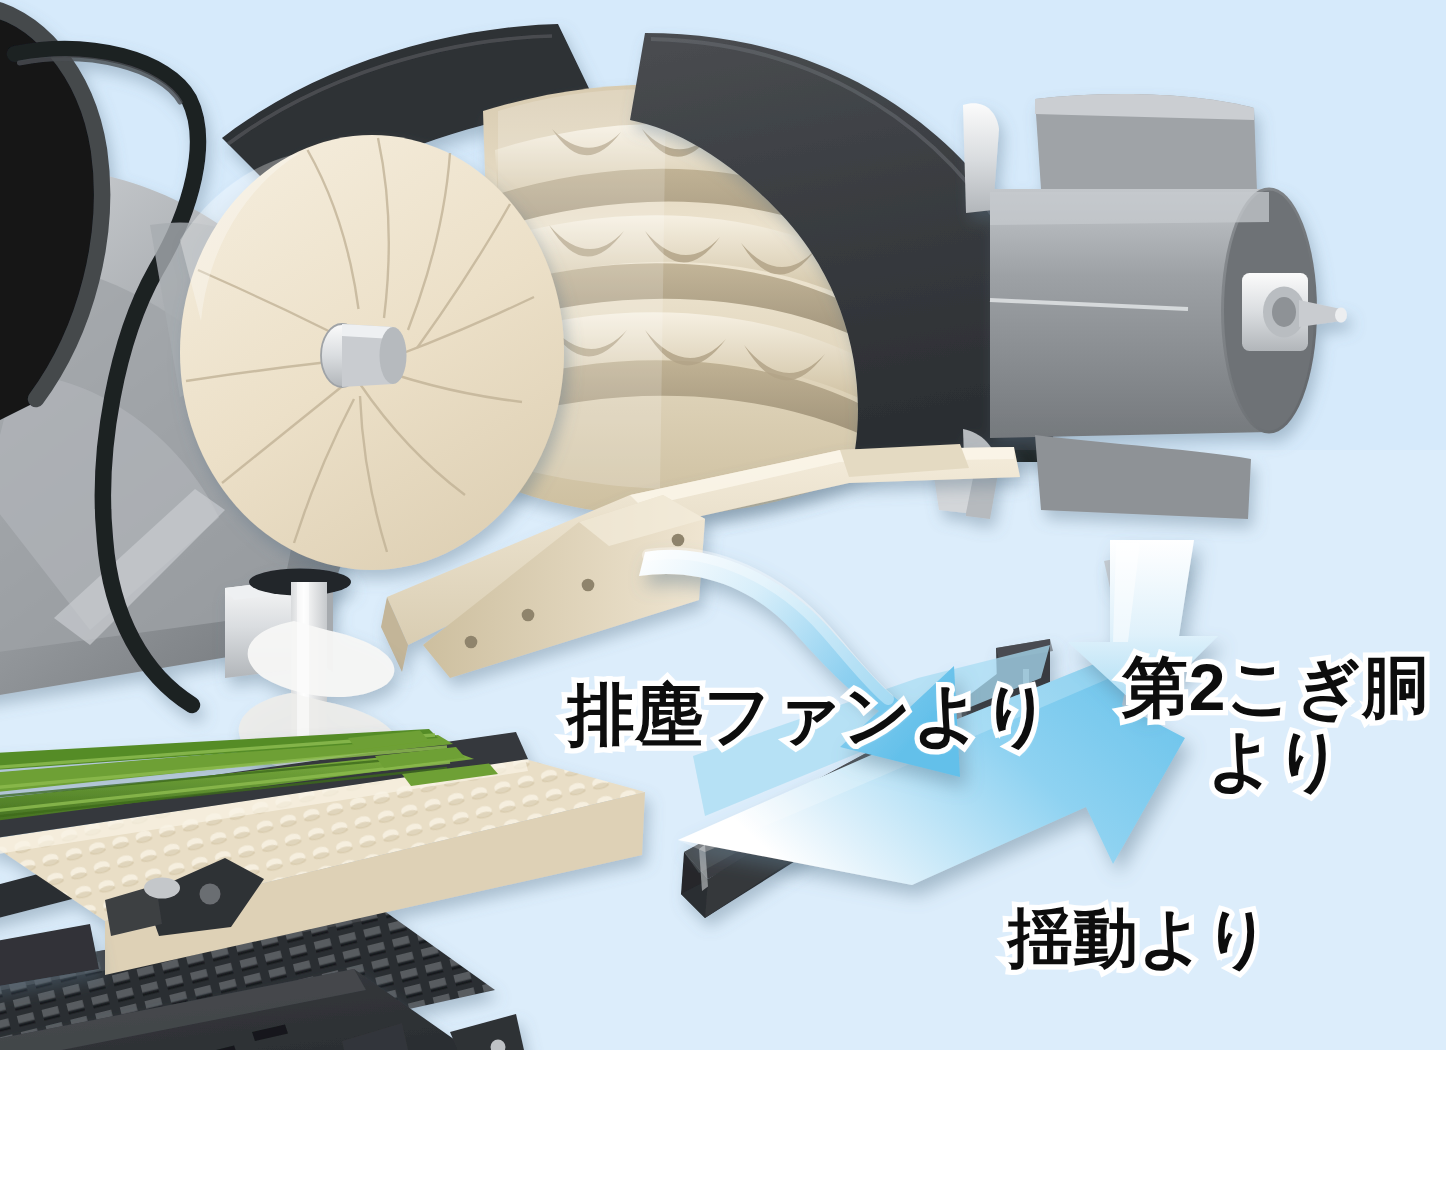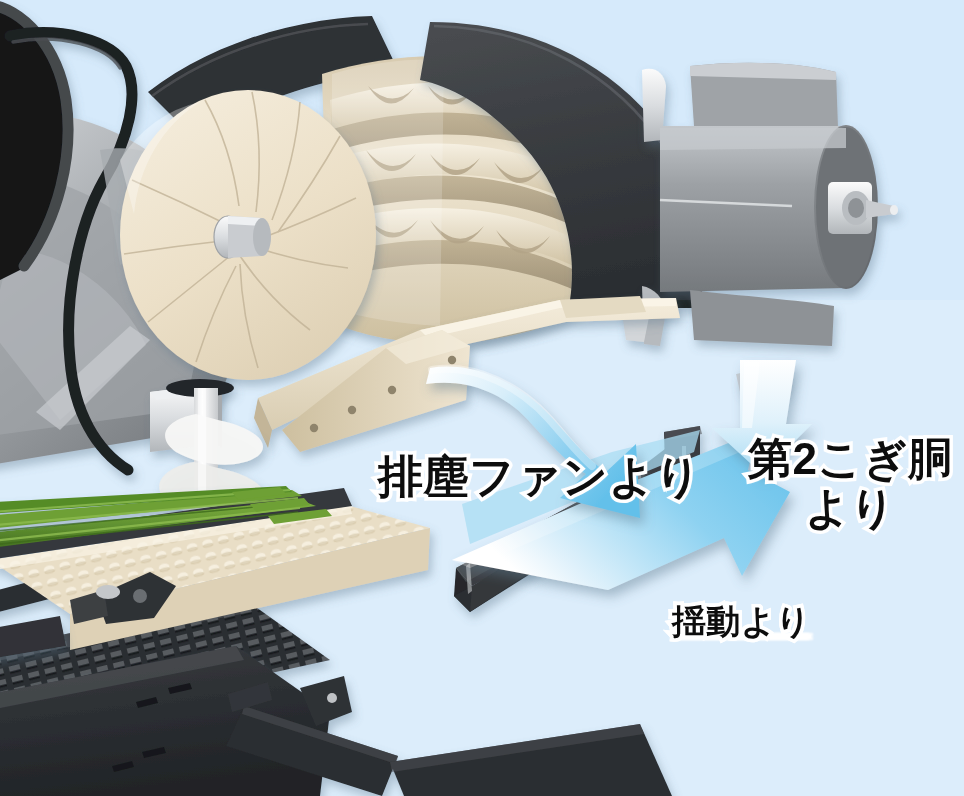--- a/index.html
+++ b/index.html
@@ -1,18 +1,18 @@
 <!DOCTYPE html>
 <html><head>
 <meta charset="utf-8">
 <style>
   html,body{margin:0;padding:0;background:#fff;}
   #stage{
     position:relative;
-    width:964px;height:796px;
+    width:964px;height:700px;
     overflow:hidden;
     font-family:"Liberation Sans","DejaVu Sans",sans-serif;
     background:linear-gradient(180deg,#d8ecfa 0%,#dcedfb 45%,#dfeefc 100%);
   }
   .layer{position:absolute;top:0;left:0;width:964px;height:796px;overflow:hidden;}
   svg.layer{display:block;}
 
   
   .label{
     position:absolute;
@@ -25,21 +25,21 @@
     paint-order:stroke fill;
     text-shadow:
        0 0 3px #fff, 0 0 3px #fff,
        2px 2px 2px rgba(255,255,255,.9),
       -2px 2px 2px rgba(255,255,255,.9),
        2px -2px 2px rgba(255,255,255,.9),
       -2px -2px 2px rgba(255,255,255,.9);
   }
   #label-haijin{ left:378px; top:452px; font-size:45px; }
   #label-dai2  { left:748px; top:434px; font-size:44px;text-align:center; }
-  #label-yodo  { left:672px; top:602px; font-size:34px;text-decoration:underline; }
+  #label-yodo  { left:672px; top:602px; font-size:43px; }
 </style>
 </head>
 <body>
 
 <div id="stage">
 
   <svg class="layer" viewBox="0 0 964 796">
     <defs>
       <linearGradient id="gFanBody" x1="0" y1="0" x2="1" y2="1">
         <stop offset="0" stop-color="#b9bdc1"></stop>

